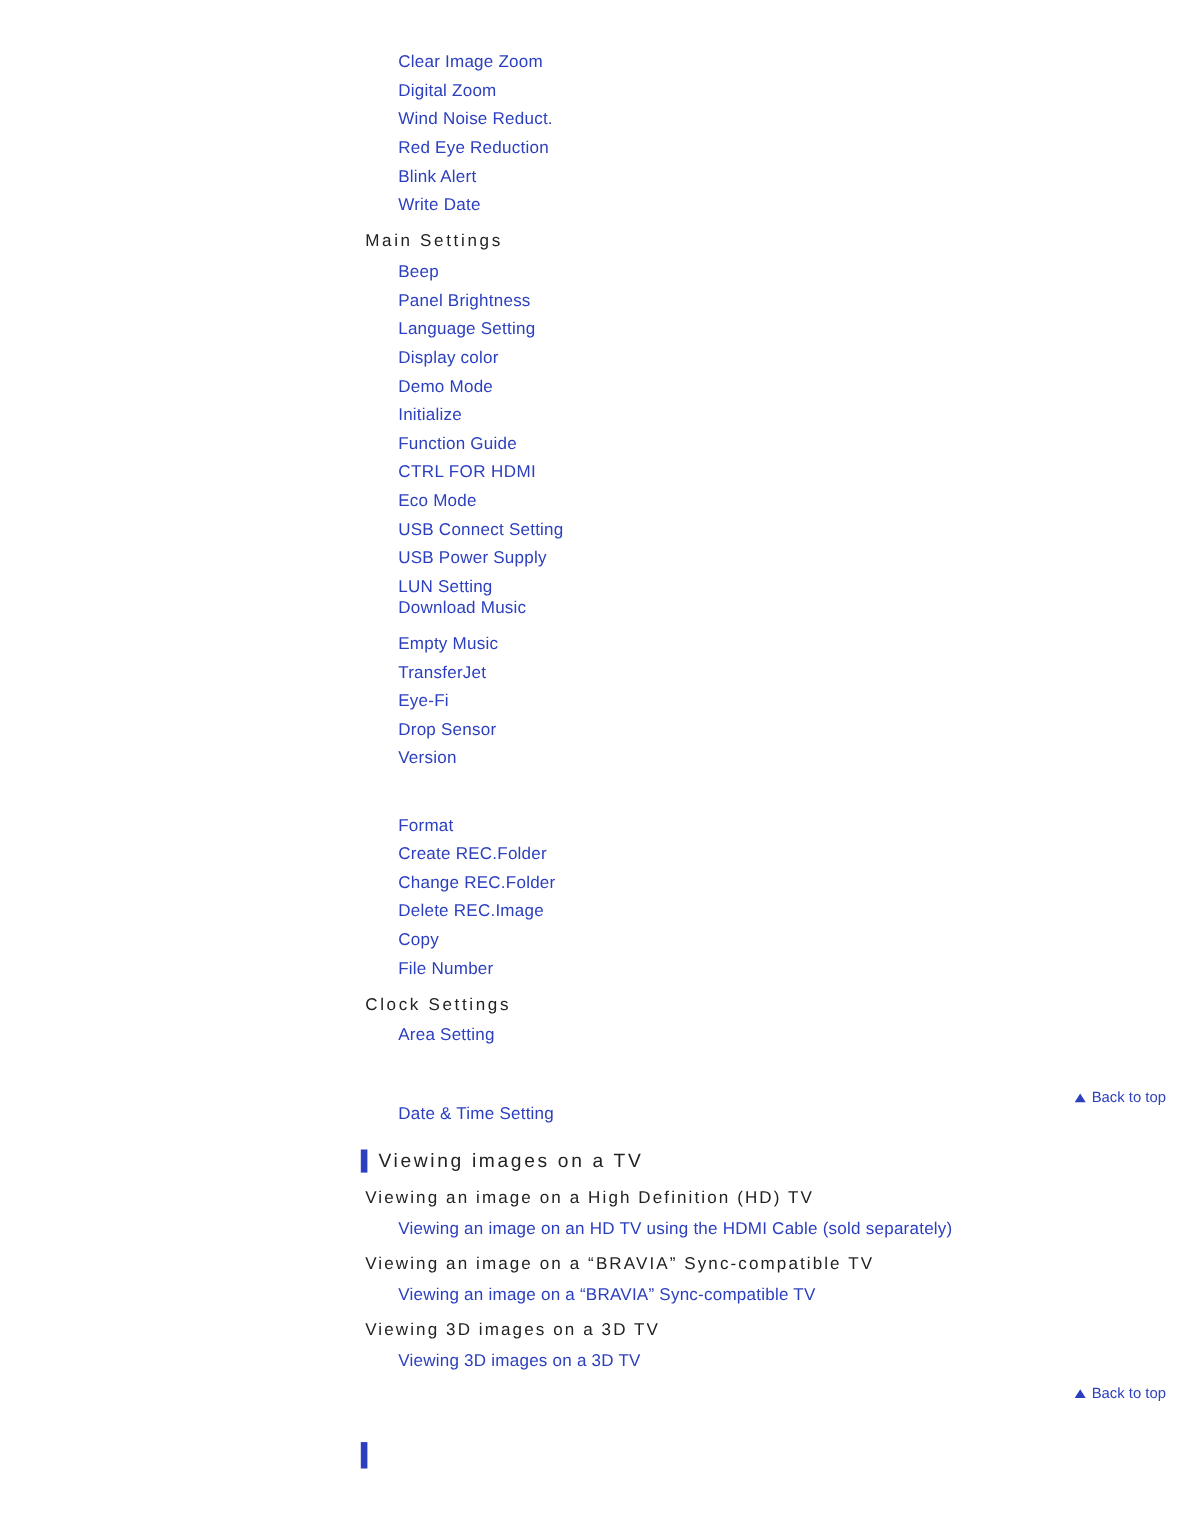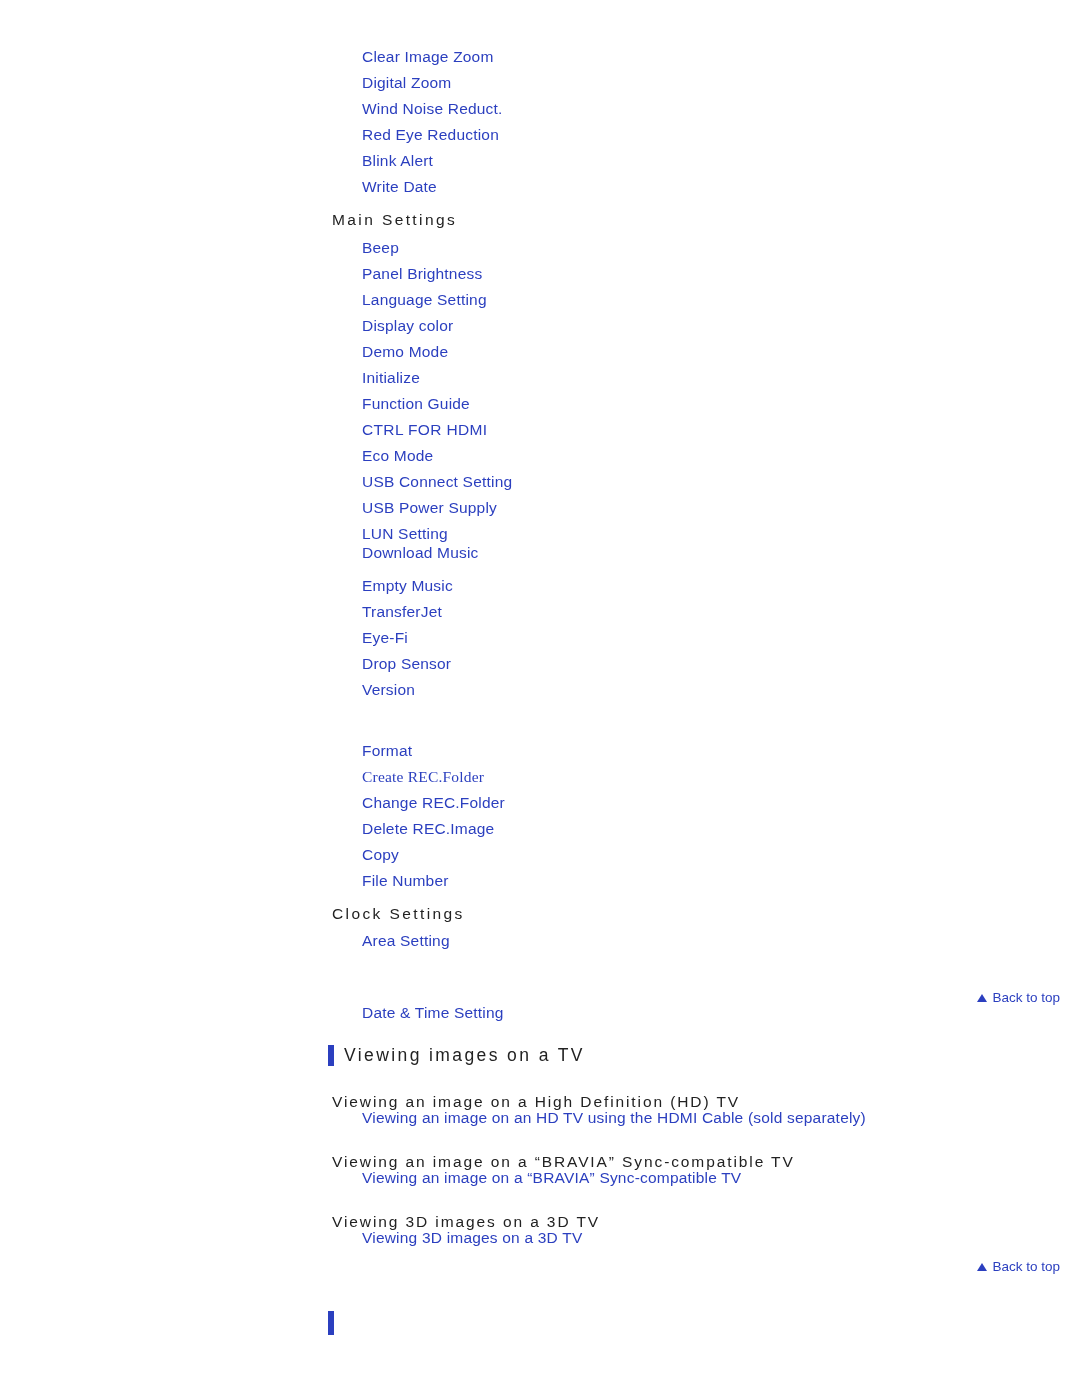--- a/index.html
+++ b/index.html
@@ -62,21 +62,20 @@
     white-space: nowrap;
   }
   
   .sub-head {
     position: absolute;
     left: 332px;
     color: #222222;
     font-size: 15.5px;
     letter-spacing: 1.9px;
     white-space: nowrap;
-    margin-top: 12px;
   }
   .sub-link {
     position: absolute;
     left: 362px;
     color: #2b3fbf;
     font-size: 15.5px;
     white-space: nowrap;
     letter-spacing: 0.2px;
   }
   
@@ -135,21 +134,21 @@
   <a class="link-item" style="top:525px;">LUN Setting</a>
   <a class="link-item" style="top:544px;">Download Music</a>
   <a class="link-item" style="top:577px;">Empty Music</a>
   <a class="link-item" style="top:603px;">TransferJet</a>
   <a class="link-item" style="top:629px;">Eye-Fi</a>
   <a class="link-item" style="top:655px;">Drop Sensor</a>
   <a class="link-item" style="top:681px;">Version</a>
 
 
   <a class="link-item" style="top:742px;">Format</a>
-  <a class="link-item" style="top:768px;font-family:Liberation Serif, serif;">Create REC.Folder</a>
+  <a class="link-item" style="top:768px;">Create REC.Folder</a>
   <a class="link-item" style="top:794px;">Change REC.Folder</a>
   <a class="link-item" style="top:820px;">Delete REC.Image</a>
   <a class="link-item" style="top:846px;">Copy</a>
   <a class="link-item" style="top:872px;">File Number</a>
 
   <div class="sec-head" style="top:905px;">Clock Settings</div>
 
   <a class="link-item" style="top:932px;">Area Setting</a>
   <a class="link-item" style="top:1004px;text-align:right;">Date &amp; Time Setting</a>
 

